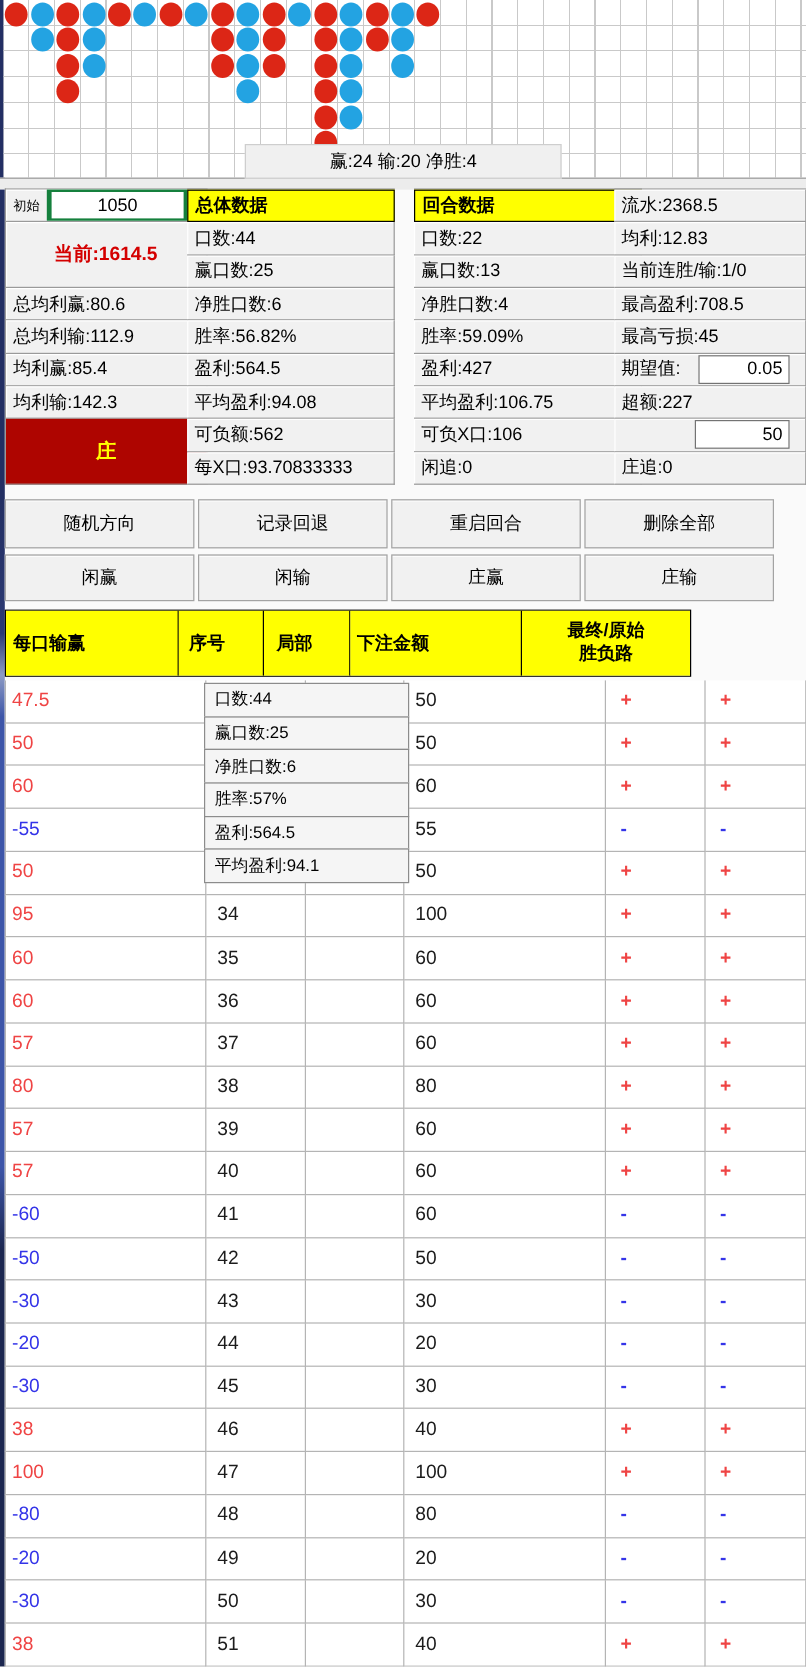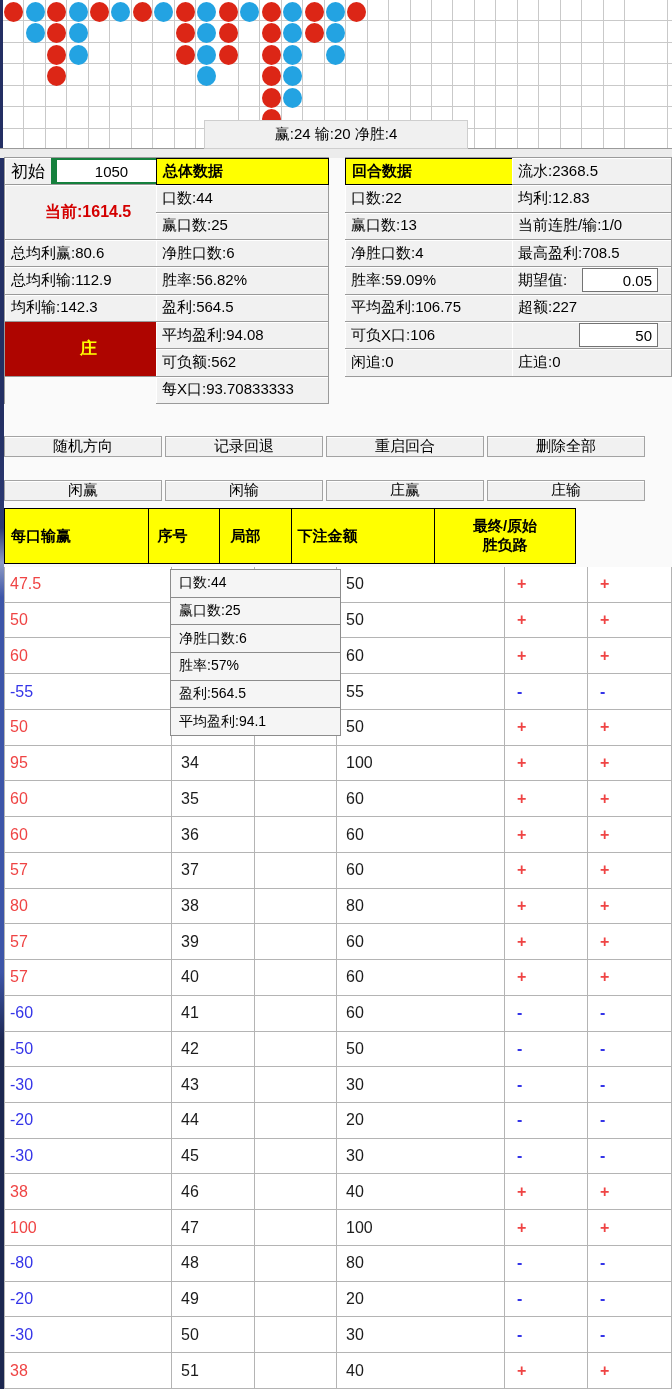--- a/index.html
+++ b/index.html
@@ -27,30 +27,30 @@
   #scol2{left:156px;width:173px;}
   #scol3{left:345px;width:190px;}
   #scol4{left:512px;width:160px;}
   .cell{box-sizing:border-box;background:#f1f1f1;border-right:1px solid #9a9a9a;border-bottom:1px solid #9a9a9a;
      box-shadow:inset 1px 1px 0 #ffffff;display:flex;align-items:center;padding-left:6px;
      font-size:15px;white-space:nowrap;overflow:hidden;}
   .h1{height:27.33px;}.h2{height:54.67px;padding-left:40px;}
   .yellow{background:#ffff00;border:1px solid #000;font-weight:700;box-shadow:none;}
   .current{color:#d40000;font-weight:700;font-size:16px;}
   .banker{background:#ae0500;color:#ffff00;font-weight:700;font-size:17px;justify-content:center;padding-left:0;box-shadow:none;}
-  .initlab{font-size:17px;}
-  .initval{background:#fff;border:6px solid #15803d;margin-left:6px;width:110px;height:22px;
+  .initlab{font-size:11px;}
+  .initval{background:#fff;border:4px solid #15803d;margin-left:6px;width:110px;height:22px;
      display:flex;align-items:center;justify-content:center;box-shadow:none;}
   .splitrow{padding-left:0;}
   .elab{padding-left:6px;width:66px;}
   .espacer{flex:1;}
   .einput{background:#fff;border:1px solid #737373;width:72px;height:22px;margin-right:13px;
      display:flex;align-items:center;justify-content:flex-end;padding-right:5px;text-align:right;}
   
-  .btnrow{position:absolute;left:4px;width:657px;display:flex;align-items:flex-end;}
+  .btnrow{position:absolute;left:4px;width:657px;display:flex;}
   #btnrow1{top:416px;height:41px;}
   #btnrow2{top:462px;height:39px;}
   .btn{flex:1;margin-right:3px;background:#f1f1f1;border:1px solid #a3a3a3;box-shadow:inset 0 1px 0 #fff;
      display:flex;align-items:center;justify-content:center;font-size:15px;cursor:default;}
   .btn:last-child{margin-right:16px;}
   
   #thead{position:absolute;left:4px;top:508px;width:572px;height:56px;display:flex;
      border:1px solid #000;box-sizing:border-box;}
   .hc{box-sizing:border-box;background:#ffff00;border-right:1px solid #000;display:flex;align-items:center;
      font-size:15px;font-weight:700;padding-left:6px;}
@@ -132,20 +132,21 @@
   <div id="divider"></div>
 
   <div class="scol" id="scol1">
     <div class="cell h1 splitrow">
       <span class="elab initlab" style="width:auto;">初始</span>
       <span class="initval">1050</span>
     </div>
     <div class="cell h2 current">当前:1614.5</div>
     <div class="cell h1">总均利赢:80.6</div>
     <div class="cell h1">总均利输:112.9</div>
+    <div class="cell h1">均利赢:85.4</div>
     <div class="cell h1">均利输:142.3</div>
     <div class="cell h2 banker">庄</div>
   </div>
 
   <div class="scol" id="scol2">
     <div class="cell h1 yellow">总体数据</div>
     <div class="cell h1">口数:44</div>
     <div class="cell h1">赢口数:25</div>
     <div class="cell h1">净胜口数:6</div>
     <div class="cell h1">胜率:56.82%</div>
@@ -154,30 +155,32 @@
     <div class="cell h1">可负额:562</div>
     <div class="cell h1">每X口:93.70833333</div>
   </div>
 
   <div class="scol" id="scol3">
     <div class="cell h1 yellow">回合数据</div>
     <div class="cell h1">口数:22</div>
     <div class="cell h1">赢口数:13</div>
     <div class="cell h1">净胜口数:4</div>
     <div class="cell h1">胜率:59.09%</div>
+    <div class="cell h1">盈利:427</div>
     <div class="cell h1">平均盈利:106.75</div>
     <div class="cell h1">可负X口:106</div>
     <div class="cell h1">闲追:0</div>
   </div>
 
   <div class="scol" id="scol4">
     <div class="cell h1">流水:2368.5</div>
     <div class="cell h1">均利:12.83</div>
     <div class="cell h1">当前连胜/输:1/0</div>
     <div class="cell h1">最高盈利:708.5</div>
+    <div class="cell h1">最高亏损:45</div>
     <div class="cell h1 splitrow">
       <span class="elab">期望值:</span>
       <span class="espacer"></span>
       <span class="einput">0.05</span>
     </div>
     <div class="cell h1">超额:227</div>
     <div class="cell h1 splitrow">
       <span class="espacer"></span>
       <span class="einput">50</span>
     </div>

